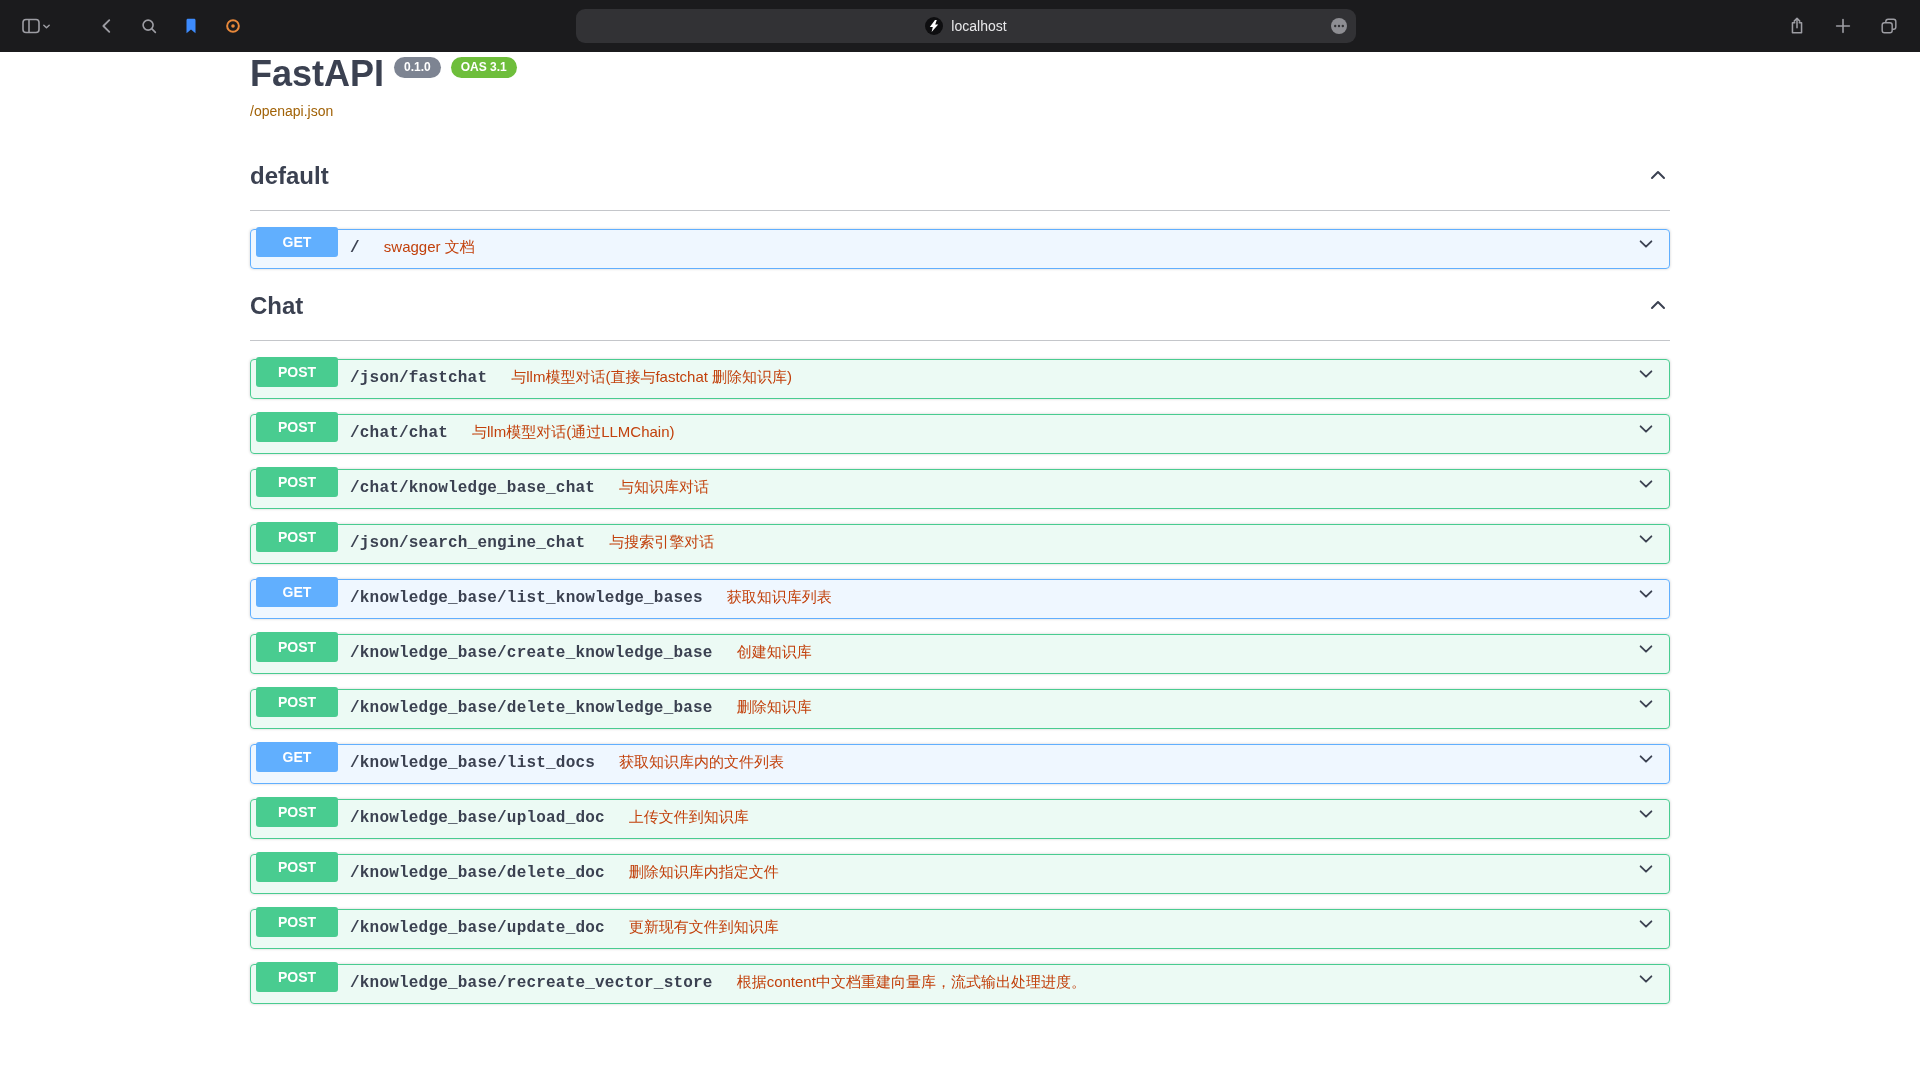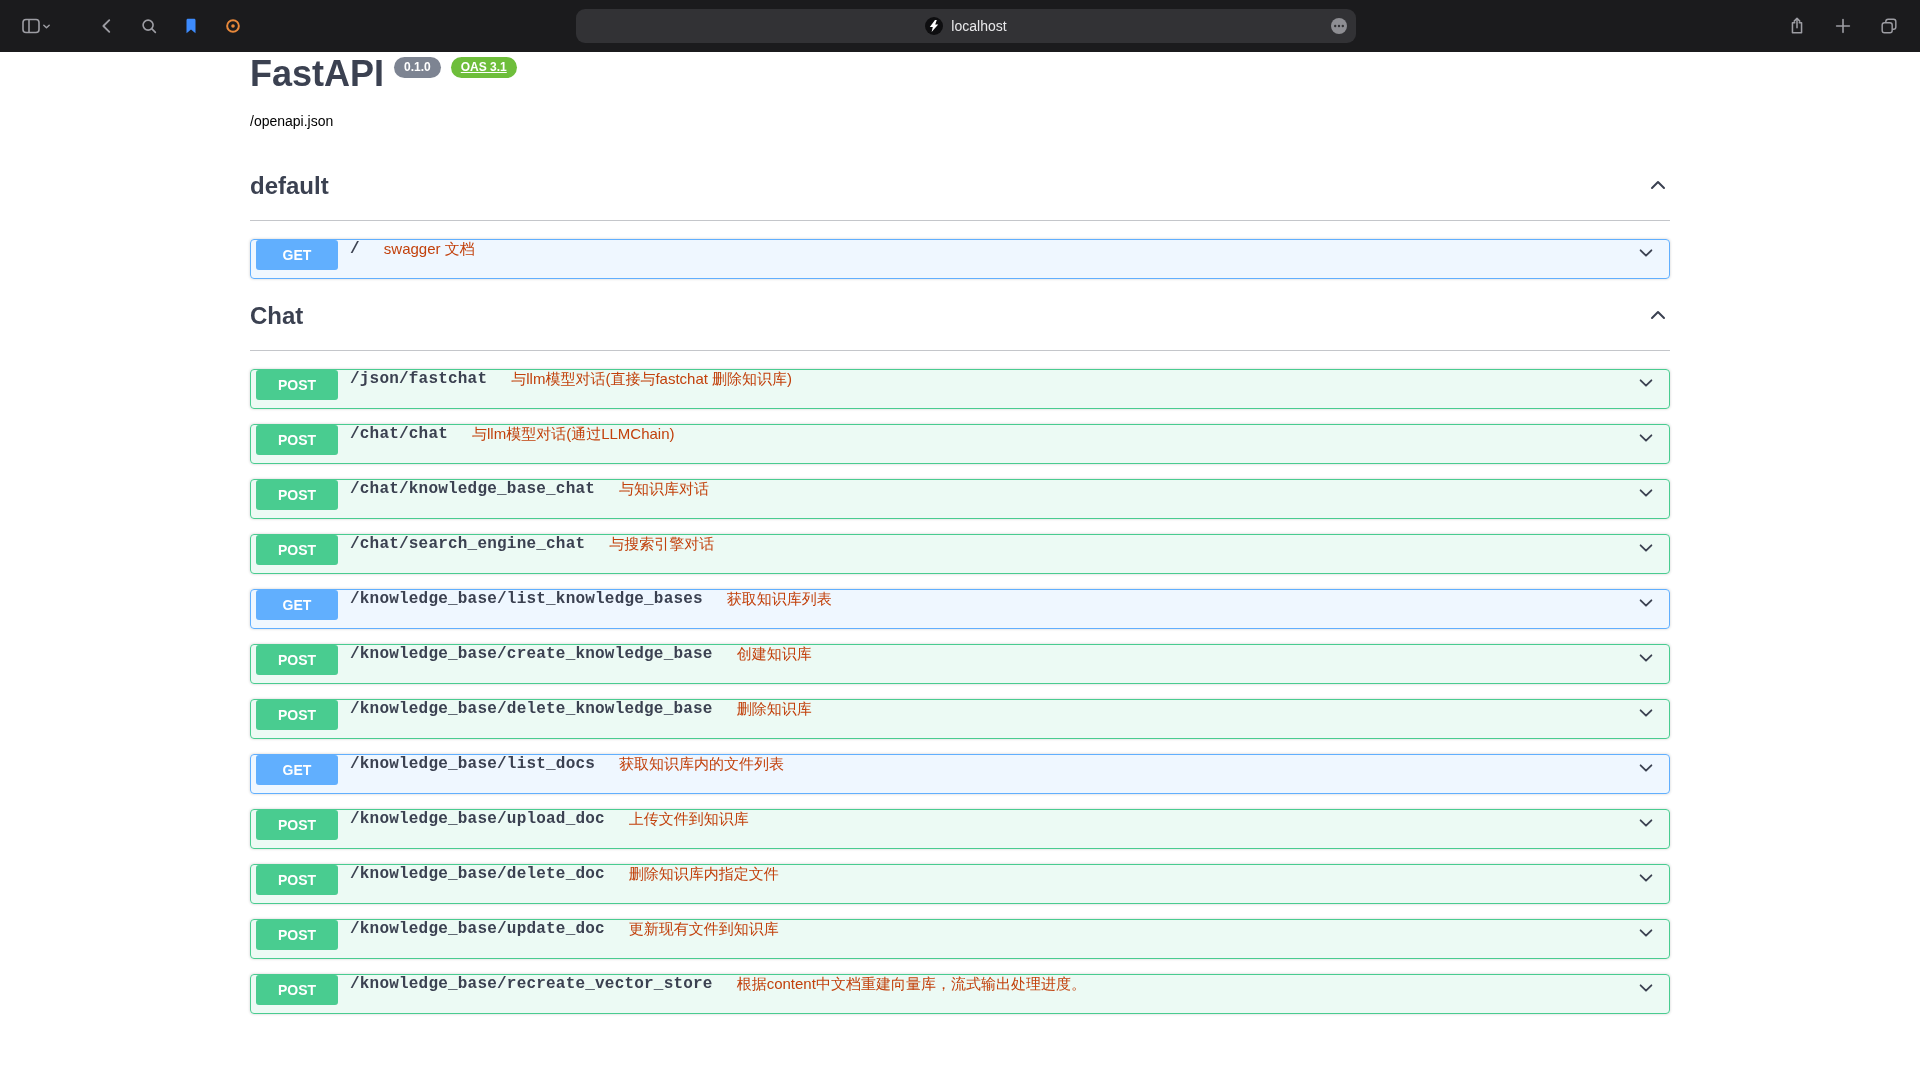--- a/index.html
+++ b/index.html
@@ -22,28 +22,28 @@
   .url-more { position:absolute; right:8px; top:8px; width:18px; height:18px; background:none; border:none; cursor:pointer; padding:0; }
 
   
   .page { background:#fff; height:1028px; overflow:hidden; }
   .wrapper { max-width:1460px; margin:0 auto; padding:0 20px; }
 
   .info { margin-bottom:34px; }
   .api-title { display:flex; align-items:flex-start; gap:10px; font-size:36px; font-weight:700; color:#3b4151; line-height:1.2; }
   .badge { display:inline-block; font-size:12px; font-weight:700; color:#fff; padding:4px 10px; border-radius:57px; margin-top:5px; line-height:1.1; }
   .badge.version { background:#7d8492; }
-  .badge.oas { background:#6ebe3b; cursor:pointer;text-decoration:underline; }
-  .openapi-link { display:inline-block; margin-top:18px; font-size:14px; color:#000000; text-decoration:none; cursor:pointer; }
+  .badge.oas { background:#6ebe3b; cursor:pointer; }
+  .openapi-link { display:inline-block; margin-top:8px; font-size:14px; color:#a16207; text-decoration:none; cursor:pointer; }
 
   .tag-section { margin-bottom:12px; }
   .opblock-tag { display:flex; align-items:center; justify-content:space-between; font-size:24px; font-weight:700; color:#3b4151; padding:8px 0 20px; border-bottom:1px solid rgba(59,65,81,.3); margin-bottom:18px; cursor:pointer; }
   .tag-arrow { background:none; border:none; cursor:pointer; padding:2px; display:flex; }
 
-  .opblock { display:flex; align-items:flex-start; height:40px; border:1px solid; border-radius:4px; margin-bottom:15px; padding:0 10px 0 5px; box-shadow:0 0 3px rgba(0,0,0,.19); cursor:pointer; }
+  .opblock { display:flex; align-items:flex-end; height:40px; border:1px solid; border-radius:4px; margin-bottom:15px; padding:0 10px 11px 5px; box-shadow:0 0 3px rgba(0,0,0,.19); cursor:pointer; }
   .opblock.get  { border-color:#61affe; background:rgba(97,175,254,.1); }
   .opblock.post { border-color:#49cc90; background:rgba(73,204,144,.1); }
   .opblock-method { flex:0 0 82px; text-align:center; font-size:14px; font-weight:700; color:#fff; border-radius:3px; padding:7px 0; font-family:"Liberation Sans",sans-serif; }
   .opblock-method.get  { background:#61affe; }
   .opblock-method.post { background:#49cc90; }
   .opblock-path { margin-left:12px; font-family:"Liberation Mono","DejaVu Sans Mono",monospace; font-weight:700; font-size:16px; color:#3b4151; letter-spacing:.2px; }
   .opblock-summary { margin-left:24px; font-size:15px; color:#c2410c; }
   .opblock-chevron { margin-left:auto; display:flex; padding:4px; }
 </style>
 </head>
@@ -221,21 +221,21 @@
           <span class="opblock-path">/chat/knowledge_base_chat</span>
           <span class="opblock-summary">与知识库对话</span>
           <span class="opblock-chevron">
               <svg width="18" height="18" viewBox="0 0 20 20">
                 <path d="M4 7l6 6 6-6" fill="none" stroke="#3b4151" stroke-width="2" stroke-linecap="round" stroke-linejoin="round"></path>
               </svg>
             </span>
         </div>
         <div class="opblock post">
           <span class="opblock-method post">POST</span>
-          <span class="opblock-path">/chat/search_engine_chat</span>
+          <span class="opblock-path">/json/search_engine_chat</span>
           <span class="opblock-summary">与搜索引擎对话</span>
           <span class="opblock-chevron">
               <svg width="18" height="18" viewBox="0 0 20 20">
                 <path d="M4 7l6 6 6-6" fill="none" stroke="#3b4151" stroke-width="2" stroke-linecap="round" stroke-linejoin="round"></path>
               </svg>
             </span>
         </div>
       </div>
     </section>
 

